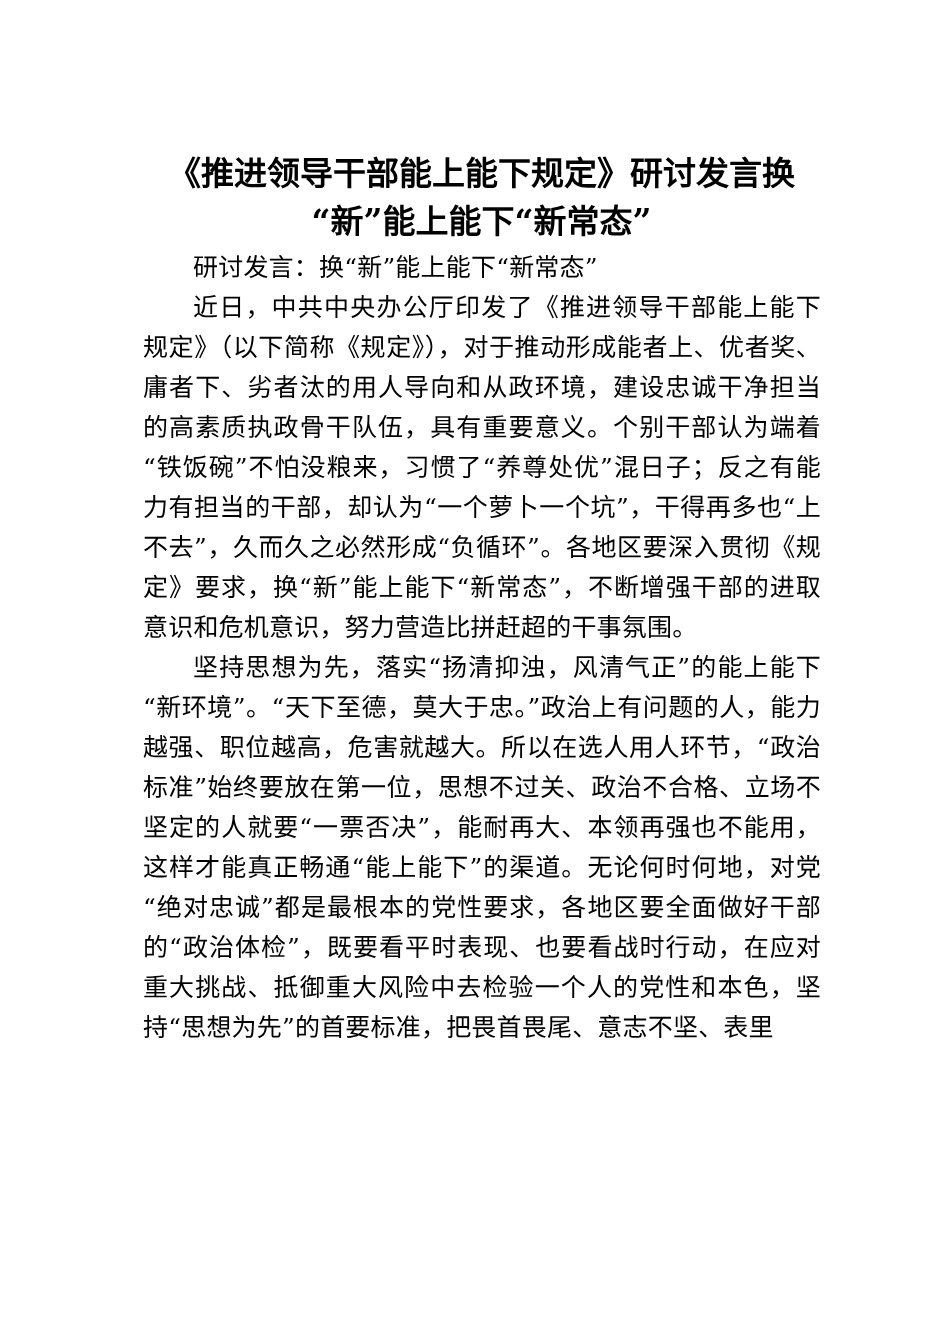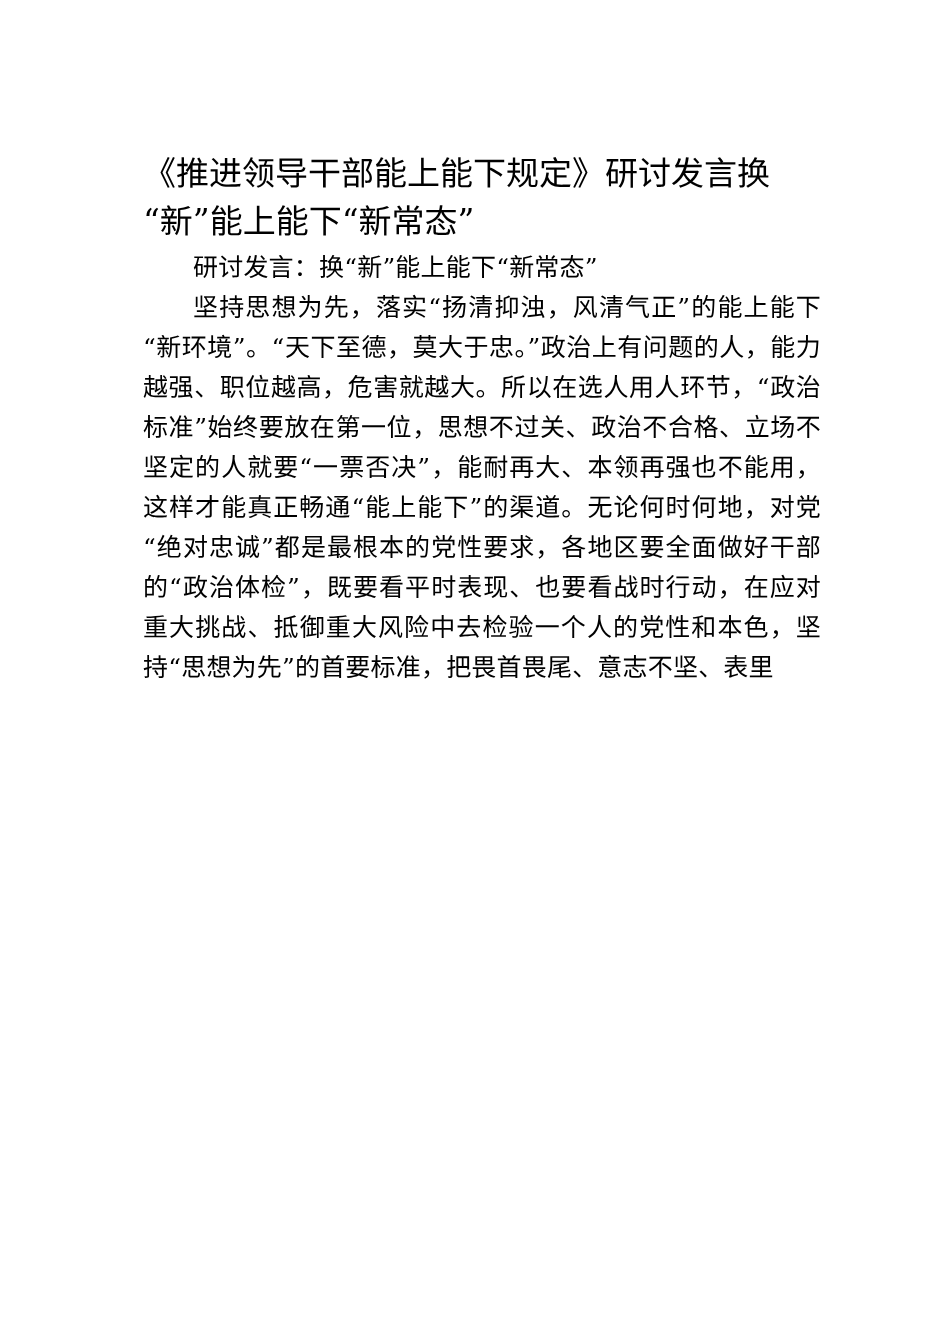--- a/index.html
+++ b/index.html
@@ -23,23 +23,23 @@
     background: #ffffff;
     box-sizing: border-box;
   }
 
   
   .doc-title {
     position: absolute;
     left: 143px;
     top: 128px;
     width: 677px;
-    text-align: left;
+    text-align: center;
     font-family: "DejaVu Serif", "Liberation Serif", serif;
-    font-weight: 400;
+    font-weight: 700;
     font-size: 33px;
     line-height: 48px;
     letter-spacing: 0px;
     color: #000000;
     white-space: pre-wrap;
     word-break: break-all;
   }
 
   
   .doc-body {
@@ -75,18 +75,19 @@
 <body>
 
 <div id="page">
 
   <h1 class="doc-title">《推进领导干部能上能下规定》研讨发言换“新”能上能下“新常态”</h1>
 
   <div class="doc-body">
 
     <p class="para indent">研讨发言：换“新”能上能下“新常态”</p>
 
+    <p class="para indent">近日，中共中央办公厅印发了《推进领导干部能上能下规定》（以下简称《规定》），对于推动形成能者上、优者奖、庸者下、劣者汰的用人导向和从政环境，建设忠诚干净担当的高素质执政骨干队伍，具有重要意义。个别干部认为端着“铁饭碗”不怕没粮来，习惯了“养尊处优”混日子；反之有能力有担当的干部，却认为“一个萝卜一个坑”，干得再多也“上不去”，久而久之必然形成“负循环”。各地区要深入贯彻《规定》要求，换“新”能上能下“新常态”，不断增强干部的进取意识和危机意识，努力营造比拼赶超的干事氛围。</p>
 
     <p class="para indent">坚持思想为先，落实“扬清抑浊，风清气正”的能上能下“新环境”。“天下至德，莫大于忠。”政治上有问题的人，能力越强、职位越高，危害就越大。所以在选人用人环节，“政治标准”始终要放在第一位，思想不过关、政治不合格、立场不坚定的人就要“一票否决”，能耐再大、本领再强也不能用，这样才能真正畅通“能上能下”的渠道。无论何时何地，对党“绝对忠诚”都是最根本的党性要求，各地区要全面做好干部的“政治体检”，既要看平时表现、也要看战时行动，在应对重大挑战、抵御重大风险中去检验一个人的党性和本色，坚持“思想为先”的首要标准，把畏首畏尾、意志不坚、表里</p>
 
   </div>
 
 </div>
 
 </body></html>

